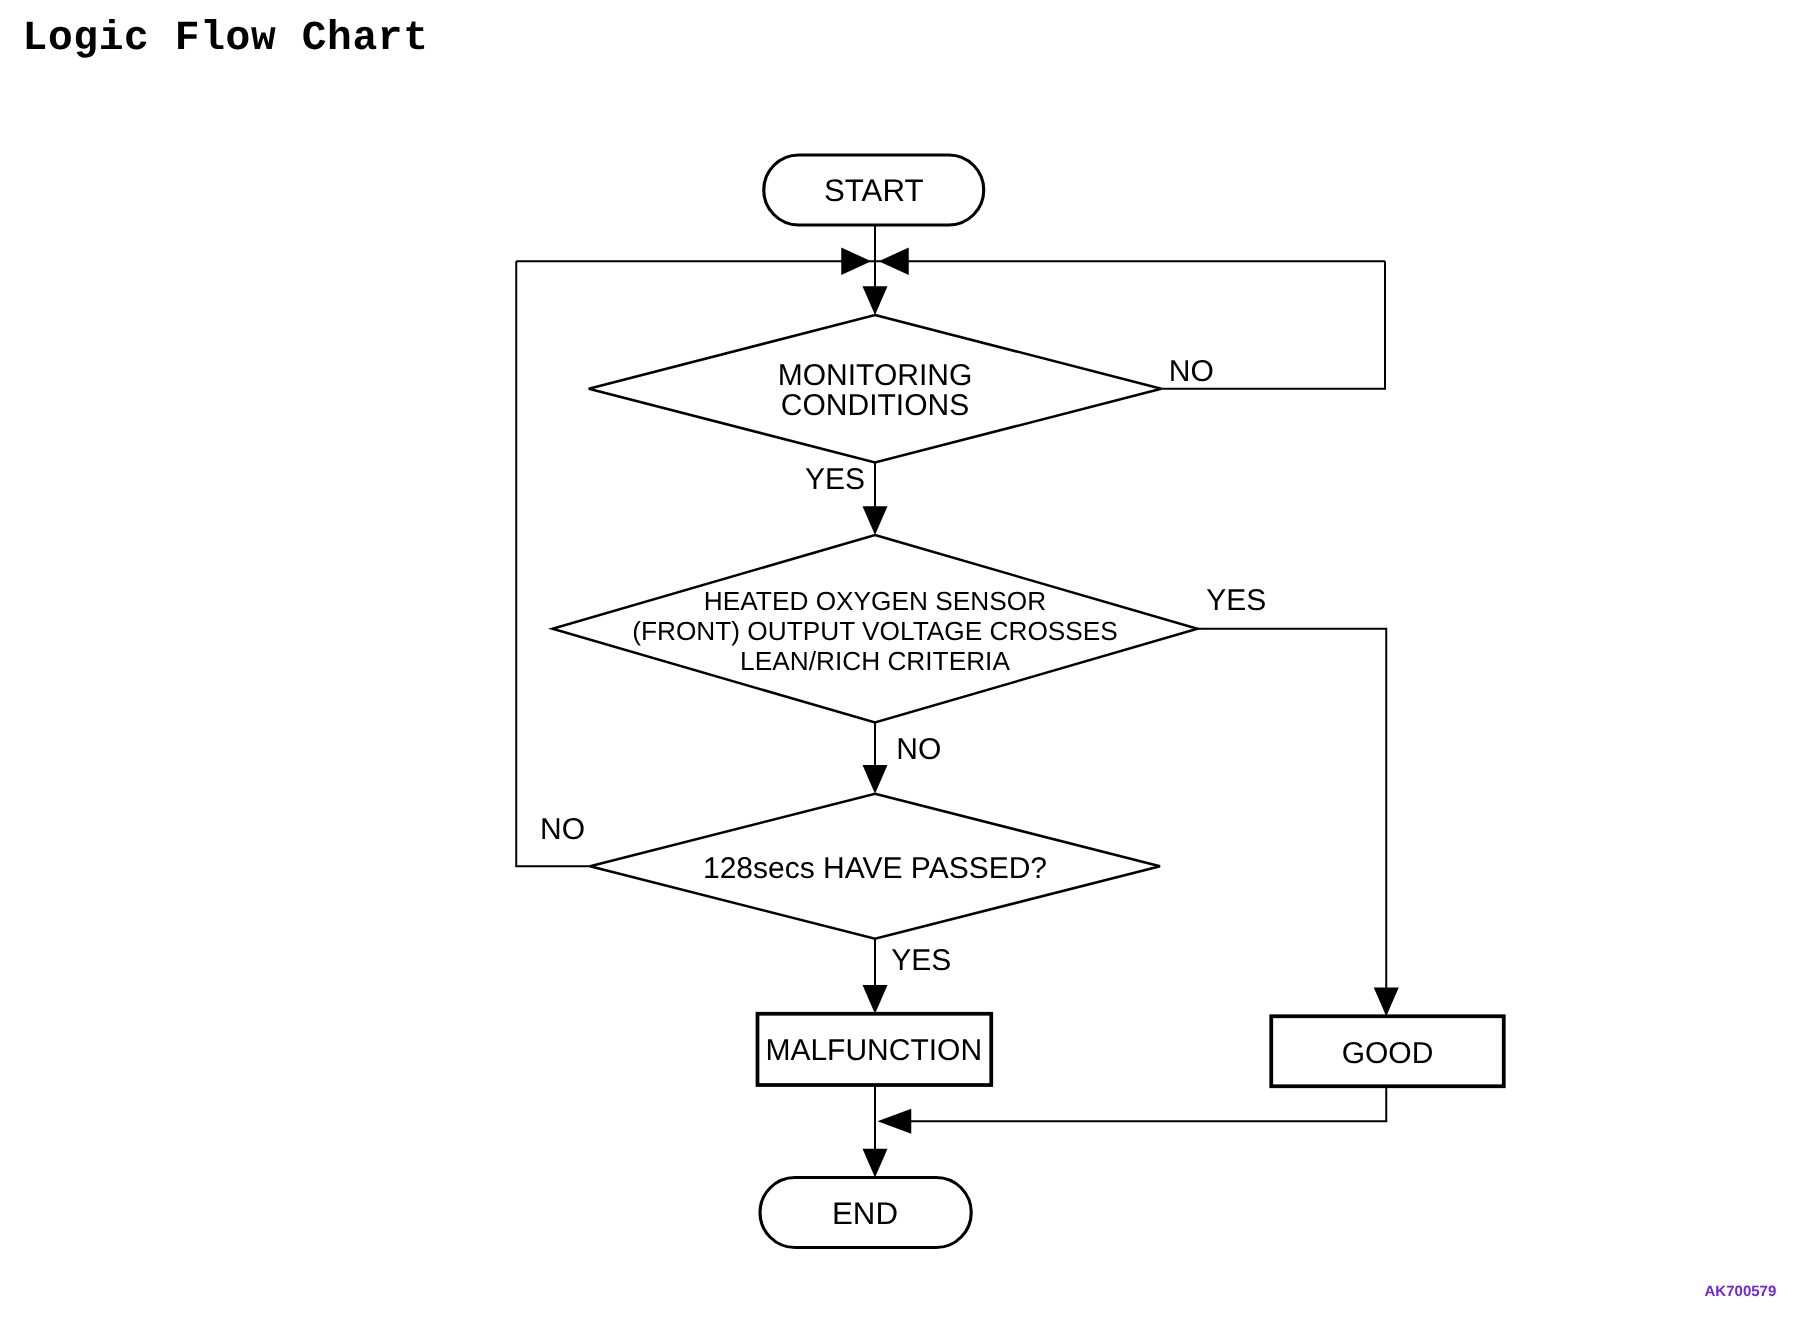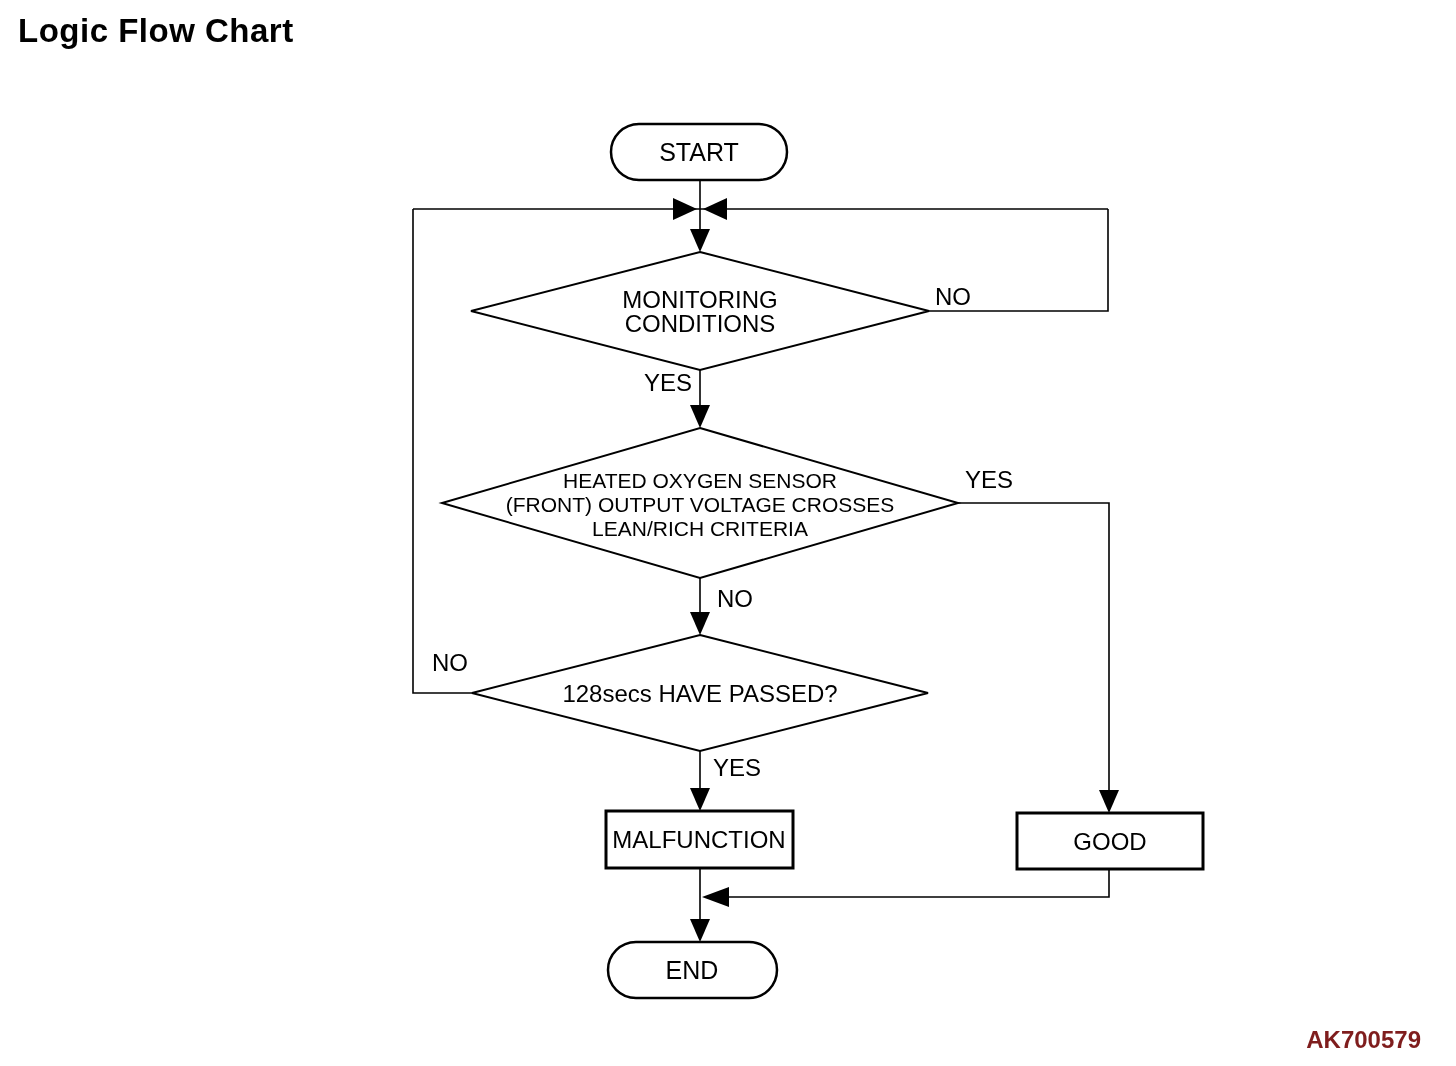--- a/index.html
+++ b/index.html
@@ -18,28 +18,29 @@
     background: #ffffff;
   }
   .page-title {
     position: absolute;
     left: 18px;
     top: 12px;
     font-size: 33px;
     font-weight: bold;
     color: #000000;
     letter-spacing: 0.5px;
+    font-family: Liberation Mono, monospace;
   }
   .figure-code {
     position: absolute;
     right: 35px;
     top: 1026px;
-    font-size: 24px;
+    font-size: 12px;
     font-weight: bold;
-    color: #7f1d1d;
+    color: #6d28d9;
   }
   svg { position: absolute; left: 0; top: 0; }
   .edge { stroke: #000000; stroke-width: 1.6; fill: none; }
   .arrowhead { fill: #000000; stroke: none; }
   .node-shape { fill: #ffffff; stroke: #000000; }
   .pill { stroke-width: 2.5; }
   .diamond { stroke-width: 2; }
   .result-box { stroke-width: 3; }
   text { fill: #000000; font-family: "Liberation Sans", "DejaVu Sans", sans-serif; }
   .node-text { font-size: 24px; }

